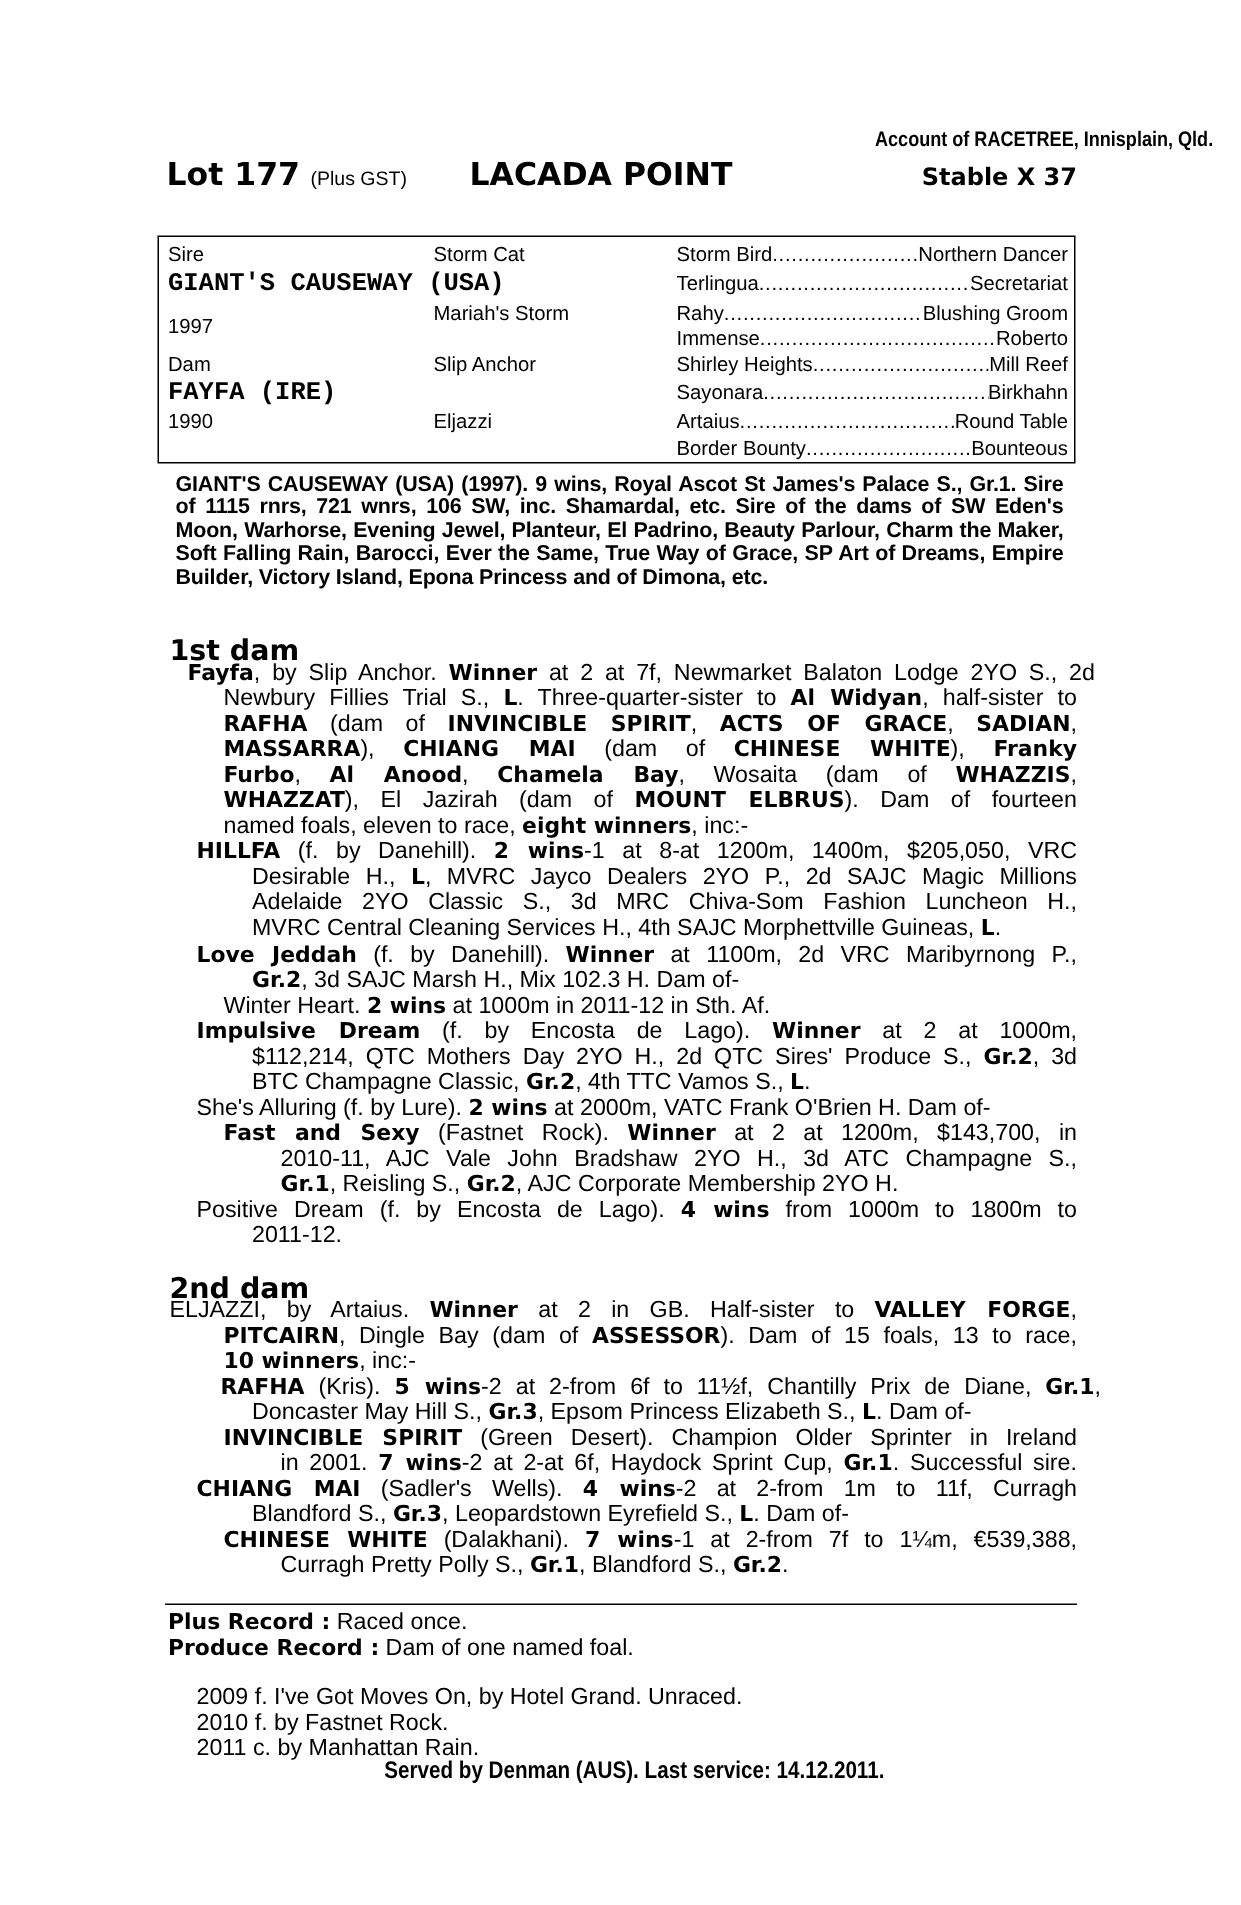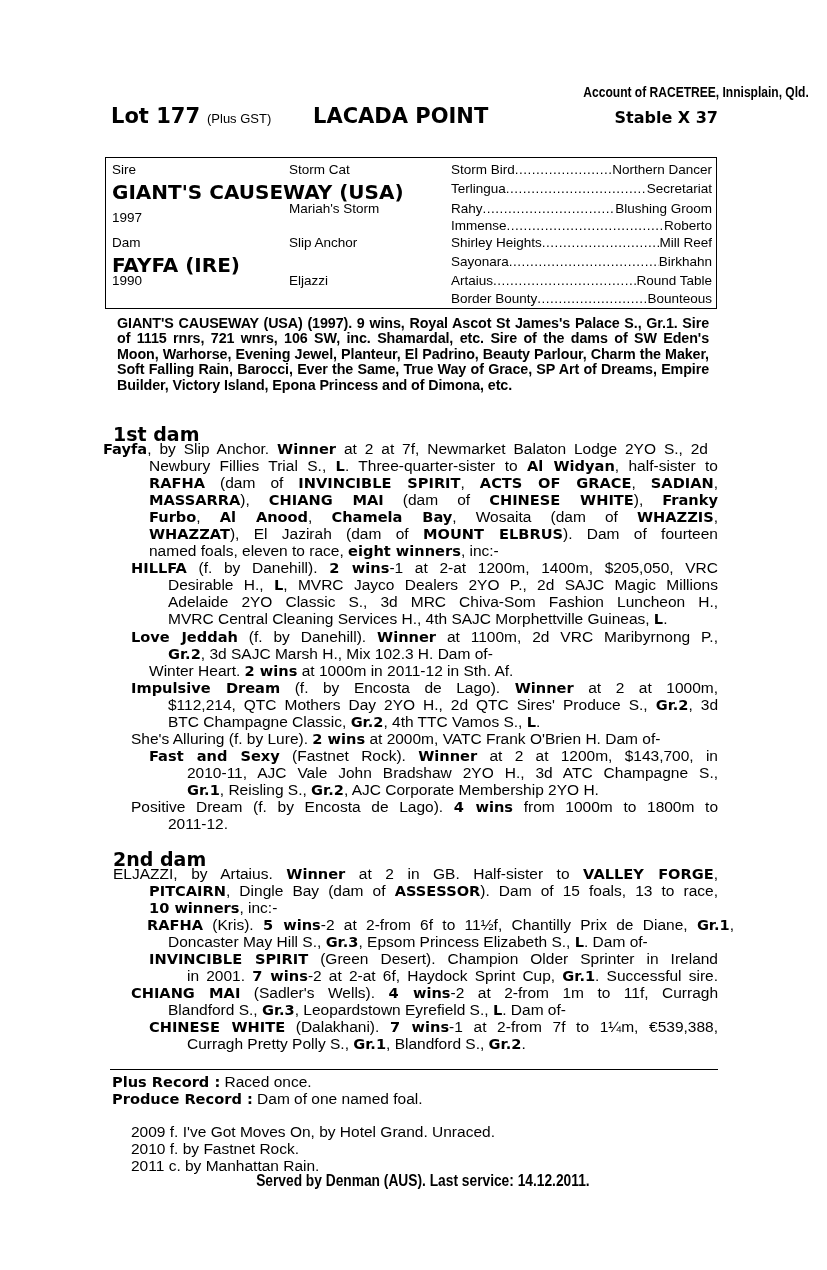--- a/index.html
+++ b/index.html
@@ -22,21 +22,21 @@
 
   #pedigree { position: absolute; left: 105px; top: 157px; width: 612px; height: 152px; border: 1.5px solid #000; box-sizing: border-box; font-size: 13.5px; }
   .pcell { position: absolute; white-space: nowrap; }
   .pcol1 { left: 6px; }
   .pcol2 { left: 183px; }
   .pcol3 { left: 345px; width: 261px; display: flex; }
   .pcol3 .n1 { white-space: nowrap; }
   .pcol3 .dots { flex: 1; overflow: hidden; white-space: nowrap; letter-spacing: 0.5px; }
   .pcol3 .dots::before { content: "................................................................................................"; }
   .pcol3 .n2 { white-space: nowrap; }
-  .pbig { font-size: 20px; }
+  .pbig { font-size: 17px; font-family: Liberation Mono, monospace; }
 
   #sire-summary { position: absolute; left: 117px; top: 316px; width: 592px; font-size: 14.3px; line-height: 15.4px; text-align: justify; text-align-last: left; letter-spacing: -0.1px; }
 
   .section-head { position: absolute; left: 113px; font-size: 19px; }
   #dam1-head { top: 423px; }
   #dam2-head { top: 848px; }
 
   .line { position: absolute; white-space: nowrap; font-size: 15.5px; line-height: 17.4px; }
   .just { text-align: justify; text-align-last: justify; white-space: normal; }
   .bb { font-family: "DejaVu Sans", sans-serif; font-weight: bold; font-size: 14.6px; }
@@ -113,28 +113,28 @@
         <span class="n1">Border Bounty</span>
         <span class="dots"></span>
         <span class="n2">Bounteous</span>
       </div>
   </div>
 
   <div id="sire-summary" class="cond-b" style="transform:none;display:block;font-weight:bold;">GIANT'S CAUSEWAY (USA) (1997). 9 wins, Royal Ascot St James's Palace S., Gr.1. Sire of 1115 rnrs, 721 wnrs, 106 SW, inc. Shamardal, etc. Sire of the dams of SW Eden's Moon, Warhorse, Evening Jewel, Planteur, El Padrino, Beauty Parlour, Charm the Maker, Soft Falling Rain, Barocci, Ever the Same, True Way of Grace, SP Art of Dreams, Empire Builder, Victory Island, Epona Princess and of Dimona, etc.</div>
 
   <div id="dam1-head" class="section-head b">1st dam</div>
   <div id="dam1-body">
-      <div class="line just" style="left: 103px; top: 440px; width: 605px;"><span class="bb">Fayfa</span><span>, by Slip Anchor. </span><span class="bb">Winner</span><span> at 2 at 7f, Newmarket Balaton Lodge 2YO S., 2d</span></div>
+      <div class="line just" style="left: 125px; top: 440px; width: 605px;"><span class="bb">Fayfa</span><span>, by Slip Anchor. </span><span class="bb">Winner</span><span> at 2 at 7f, Newmarket Balaton Lodge 2YO S., 2d</span></div>
       <div class="line just" style="left: 149px; top: 457px; width: 569px;"><span>Newbury Fillies Trial S., </span><span class="bb">L</span><span>. Three-quarter-sister to </span><span class="bb">Al Widyan</span><span>, half-sister to</span></div>
       <div class="line just" style="left: 149px; top: 474px; width: 569px;"><span class="bb">RAFHA</span><span> (dam of </span><span class="bb">INVINCIBLE SPIRIT</span><span>, </span><span class="bb">ACTS OF GRACE</span><span>, </span><span class="bb">SADIAN</span><span>,</span></div>
       <div class="line just" style="left: 149px; top: 491px; width: 569px;"><span class="bb">MASSARRA</span><span>), </span><span class="bb">CHIANG MAI</span><span> (dam of </span><span class="bb">CHINESE WHITE</span><span>), </span><span class="bb">Franky</span></div>
       <div class="line just" style="left: 149px; top: 508px; width: 569px;"><span class="bb">Furbo</span><span>, </span><span class="bb">Al Anood</span><span>, </span><span class="bb">Chamela Bay</span><span>, Wosaita (dam of </span><span class="bb">WHAZZIS</span><span>,</span></div>
       <div class="line just" style="left: 149px; top: 525px; width: 569px;"><span class="bb">WHAZZAT</span><span>), El Jazirah (dam of </span><span class="bb">MOUNT ELBRUS</span><span>). Dam of fourteen</span></div>
       <div class="line" style="left: 149px; top: 542px; width: 569px;"><span>named foals, eleven to race, </span><span class="bb">eight winners</span><span>, inc:-</span></div>
-      <div class="line just" style="left: 131px; top: 559px; width: 587px;"><span class="bb">HILLFA</span><span> (f. by Danehill). </span><span class="bb">2 wins</span><span>-1 at 2-at 1200m, 1400m, $205,050, VRC</span></div>
+      <div class="line just" style="left: 131px; top: 559px; width: 587px;"><span class="bb">HILLFA</span><span> (f. by Danehill). </span><span class="bb">2 wins</span><span>-1 at 8-at 1200m, 1400m, $205,050, VRC</span></div>
       <div class="line just" style="left: 168px; top: 576px; width: 550px;"><span>Desirable H., </span><span class="bb">L</span><span>, MVRC Jayco Dealers 2YO P., 2d SAJC Magic Millions</span></div>
       <div class="line just" style="left: 168px; top: 593px; width: 550px;"><span>Adelaide 2YO Classic S., 3d MRC Chiva-Som Fashion Luncheon H.,</span></div>
       <div class="line" style="left: 168px; top: 610px; width: 550px;"><span>MVRC Central Cleaning Services H., 4th SAJC Morphettville Guineas, </span><span class="bb">L</span><span>.</span></div>
       <div class="line just" style="left: 131px; top: 628px; width: 587px;"><span class="bb">Love Jeddah</span><span> (f. by Danehill). </span><span class="bb">Winner</span><span> at 1100m, 2d VRC Maribyrnong P.,</span></div>
       <div class="line" style="left: 168px; top: 645px; width: 550px;"><span class="bb">Gr.2</span><span>, 3d SAJC Marsh H., Mix 102.3 H. Dam of-</span></div>
       <div class="line" style="left: 149px; top: 662px; width: 569px;"><span>Winter Heart. </span><span class="bb">2 wins</span><span> at 1000m in 2011-12 in Sth. Af.</span></div>
       <div class="line just" style="left: 131px; top: 679px; width: 587px;"><span class="bb">Impulsive Dream</span><span> (f. by Encosta de Lago). </span><span class="bb">Winner</span><span> at 2 at 1000m,</span></div>
       <div class="line just" style="left: 168px; top: 696px; width: 550px;"><span>$112,214, QTC Mothers Day 2YO H., 2d QTC Sires' Produce S., </span><span class="bb">Gr.2</span><span>, 3d</span></div>
       <div class="line" style="left: 168px; top: 713px; width: 550px;"><span>BTC Champagne Classic, </span><span class="bb">Gr.2</span><span>, 4th TTC Vamos S., </span><span class="bb">L</span><span>.</span></div>
       <div class="line" style="left: 131px; top: 730px; width: 587px;"><span>She's Alluring (f. by Lure). </span><span class="bb">2 wins</span><span> at 2000m, VATC Frank O'Brien H. Dam of-</span></div>

